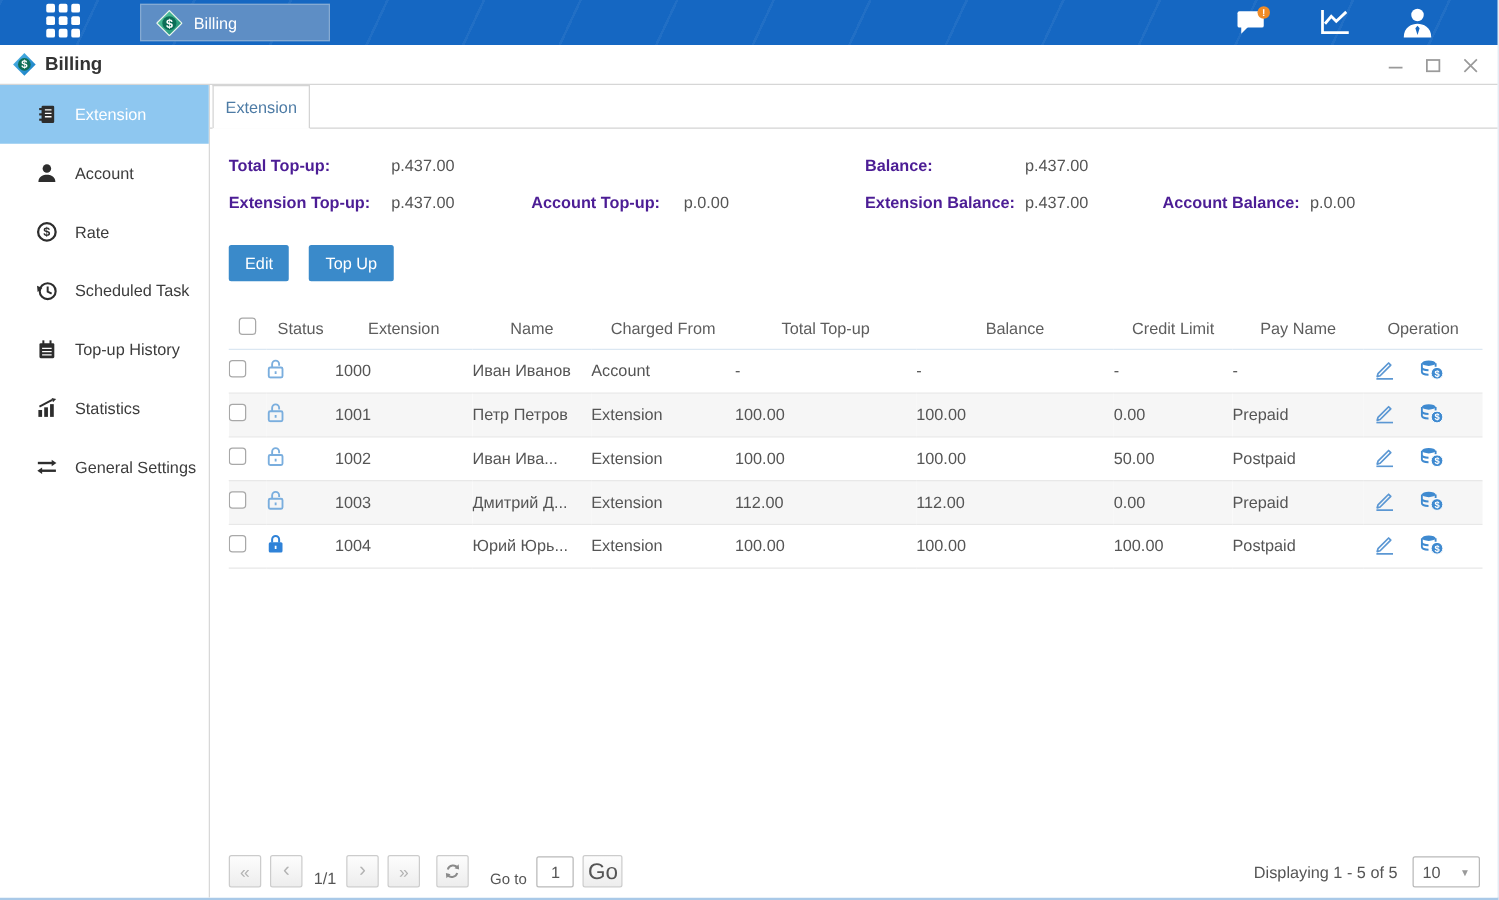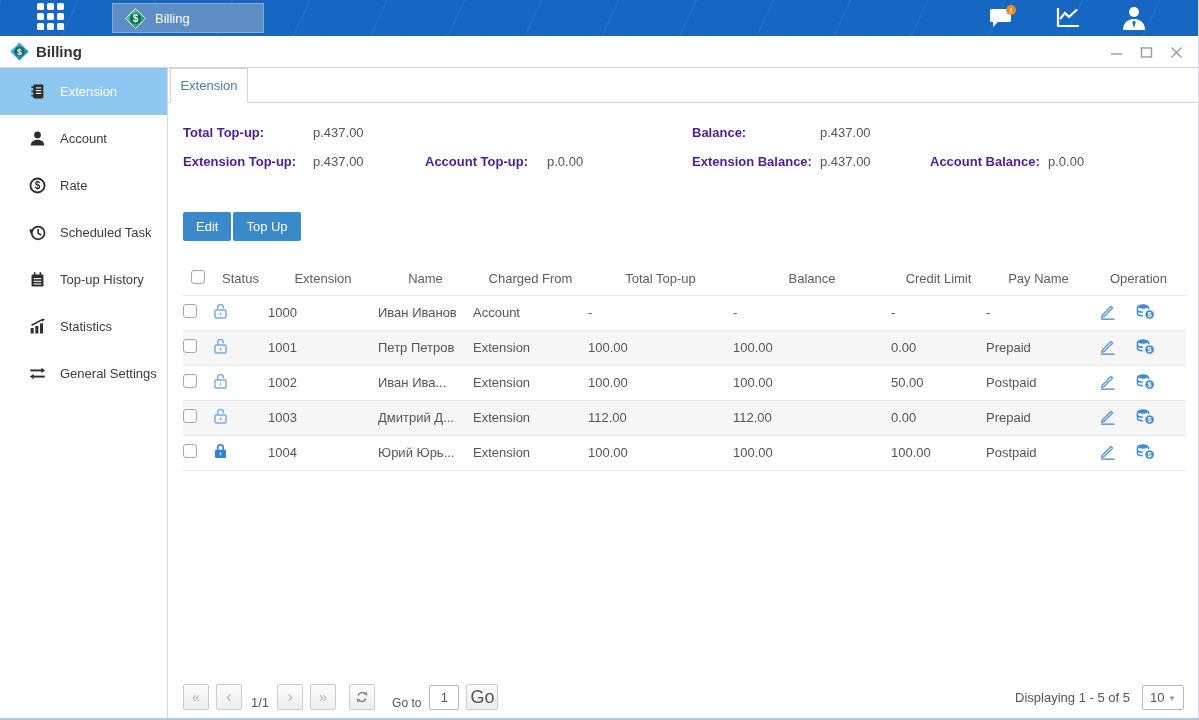--- a/index.html
+++ b/index.html
@@ -52,21 +52,21 @@
 
   .panel { flex:1; display:flex; flex-direction:column; padding:0 14px 8px 15px; min-height:0; }
 
   
   .summary { margin-top:15px; display:grid; grid-template-columns:130px 112px 122px 145px 128px 110px 118px 1fr;
     grid-auto-rows:29px; align-items:center; }
   .sum-label { font-size:13px; font-weight:bold; color:#4c1d95; }
   .sum-value { font-size:13px; color:#555; }
 
   
-  .actions { margin-top:36px; display:flex; gap:2px;align-items:flex-end; }
+  .actions { margin-top:20px; display:flex; gap:16px;align-items:flex-end; }
   .btn-primary { background:#3a8aca; color:#fff; border:none; font-size:13px;
     padding:7px 13px; border-radius:2px; cursor:pointer; font-family:inherit; }
 
   
   table.grid { margin-top:22px; width:100%; border-collapse:collapse; table-layout:fixed; }
   table.grid th { height:32px; font-size:13px; font-weight:normal; color:#5d5d5d;
     border-bottom:1px solid #dbe7f2; text-align:center; }
   table.grid td { height:35px; font-size:13px; color:#555; text-align:left;
     border-bottom:1px solid #e8e8e8; overflow:hidden; white-space:nowrap; text-overflow:ellipsis; }
   table.grid tbody tr:nth-child(even) { background:#f6f6f6; }
@@ -91,21 +91,21 @@
   .pg-btn.icon-next::before   { content:"\203A"; font-size:16px; }
   .pg-btn.icon-last::before   { content:"\00BB"; }
   .pg-indicator { font-size:13px; color:#555; margin:0 8px 0 2px; }
   .pg-refresh { margin-left:6px; }
   .goto-label { font-size:12px; color:#555; margin:0 8px 0 10px; }
   .goto-input { width:30px; height:25px; border:1px solid #b9b9b9; border-radius:2px;
     text-align:center; font-size:13px; color:#555; font-family:inherit; }
   .go-btn { margin-left:7px; margin-right:0; width:32px; color:#555; font-size:18px; }
   .pager-right { margin-left:auto; display:flex; align-items:center; gap:12px; }
   .displaying { font-size:13px; color:#555; }
-  .page-size-select { width:42px; height:25px; border:1px solid #b9b9b9; border-radius:2px; background:#fff;
+  .page-size-select { width:54px; height:25px; border:1px solid #b9b9b9; border-radius:2px; background:#fff;
     display:flex; align-items:center; padding:0 7px; font-size:13px; color:#555; cursor:pointer; position:relative; }
   .page-size-select::after { content:"\25BC"; font-size:8px; color:#9a9a9a; position:absolute; right:7px; top:8px; }
 </style>
 </head>
 <body>
 
 <div class="app">
 
   <div class="topbar">
     <div class="apps-grid">

